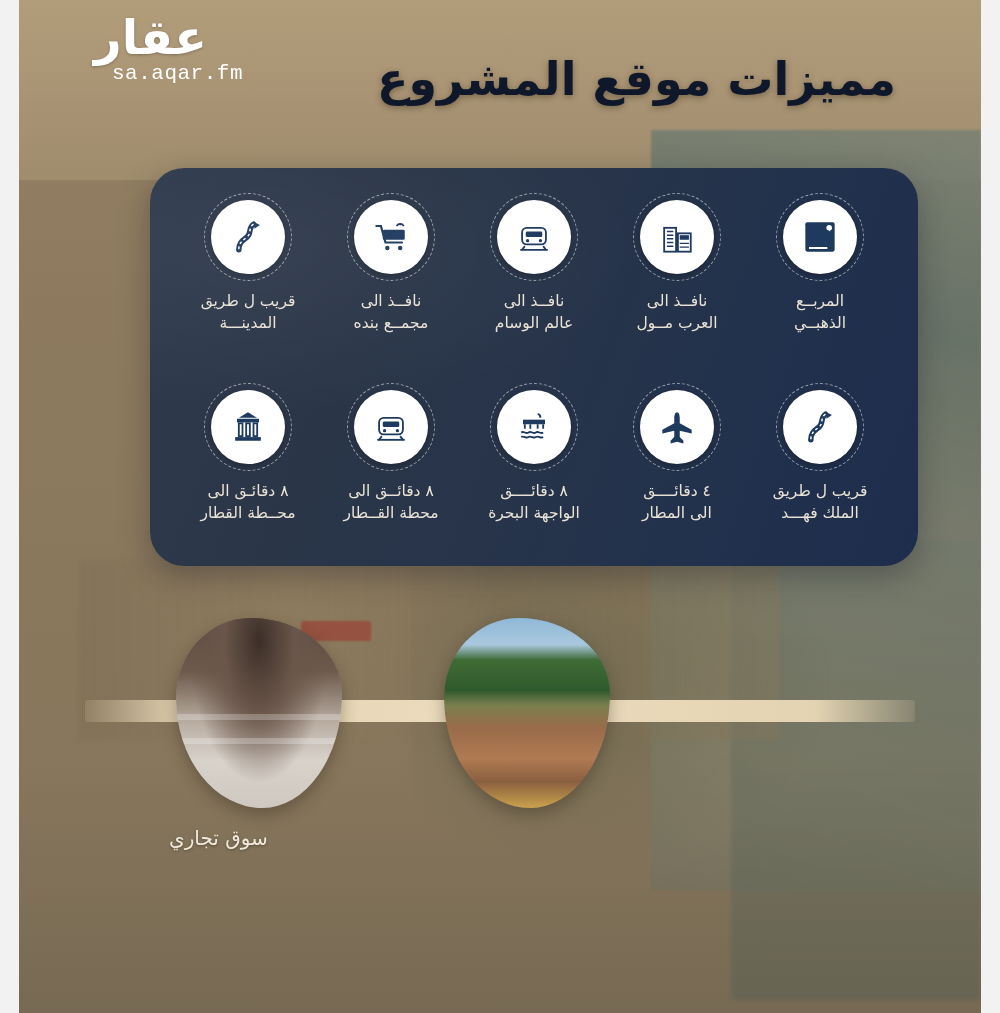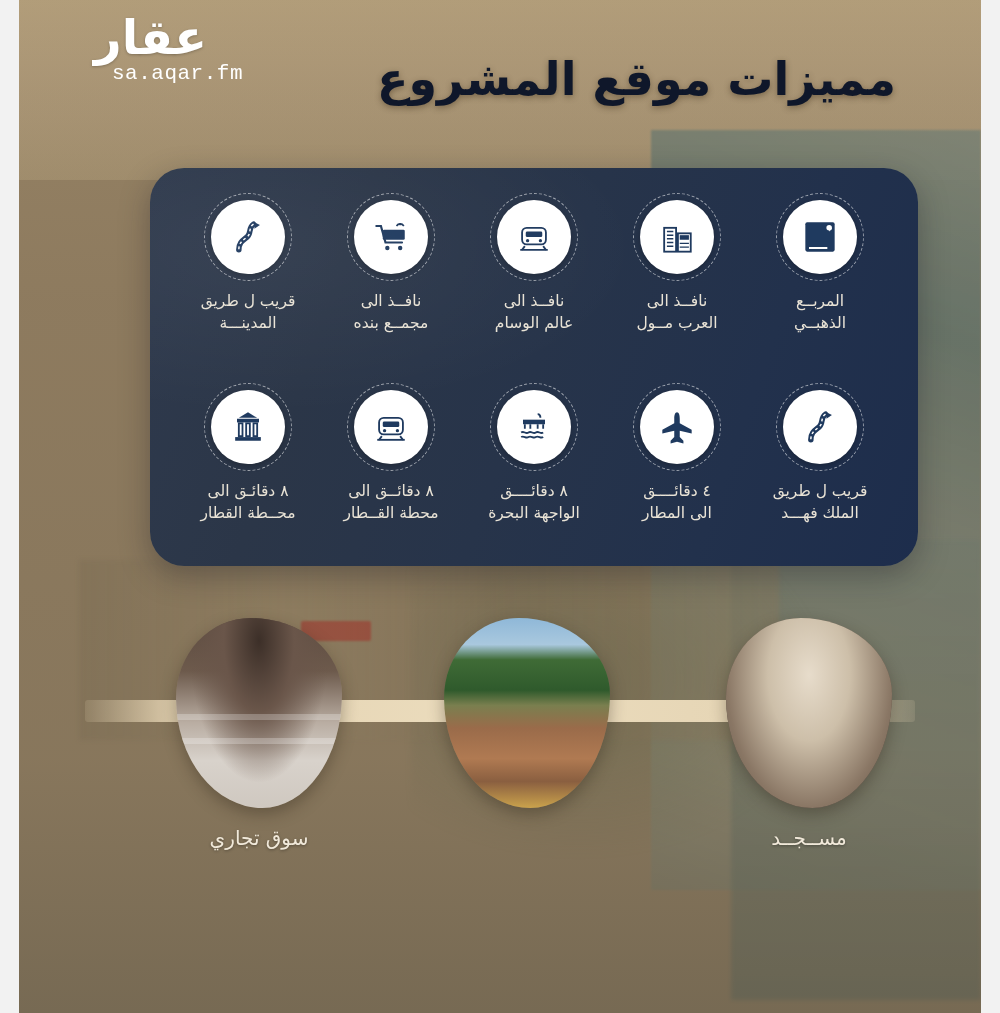--- a/index.html
+++ b/index.html
@@ -111,21 +111,21 @@
 
   
   .band{
     position:absolute;left:66px;top:700px;width:830px;height:22px;
     background:linear-gradient(90deg,rgba(228,210,176,.15) 0%,rgba(233,216,183,.95) 12%,rgba(236,221,190,1) 50%,rgba(233,216,183,.95) 88%,rgba(228,210,176,.15) 100%);
     border-radius:3px;
   }
   .photos{
     position:absolute;left:0;right:0;top:618px;height:260px;
   }
-  .photo-item{position:absolute;width:180px;text-align:center;}
+  .photo-item{position:absolute;width:180px;text-align:left;}
   .p1{left:150px;}
   .p2{left:418px;}
   .p3{left:700px;}
   .blob{
     position:relative;width:166px;height:190px;margin:0 auto;
     border-radius:45% 55% 48% 52% / 42% 40% 60% 58%;
     overflow:hidden;
     box-shadow:0 6px 16px rgba(40,32,20,.35);
   }
   .blob:before{
@@ -322,26 +322,20 @@
 محــطة القطار</div>
       </div>
 
     </div>
   </div>
 
   <div class="band"></div>
 
   <div class="photos">
 
-    <div class="photo-item p3">
-      <div class="blob">
-        <div class="ph-mosque"></div>
-      </div>
-      <div class="ph-caption">مســجــد</div>
-    </div>
 
     <div class="photo-item p2">
       <div class="blob">
         <div class="ph-park"></div>
       </div>
     </div>
 
     <div class="photo-item p1">
       <div class="blob">
         <div class="ph-mall">

